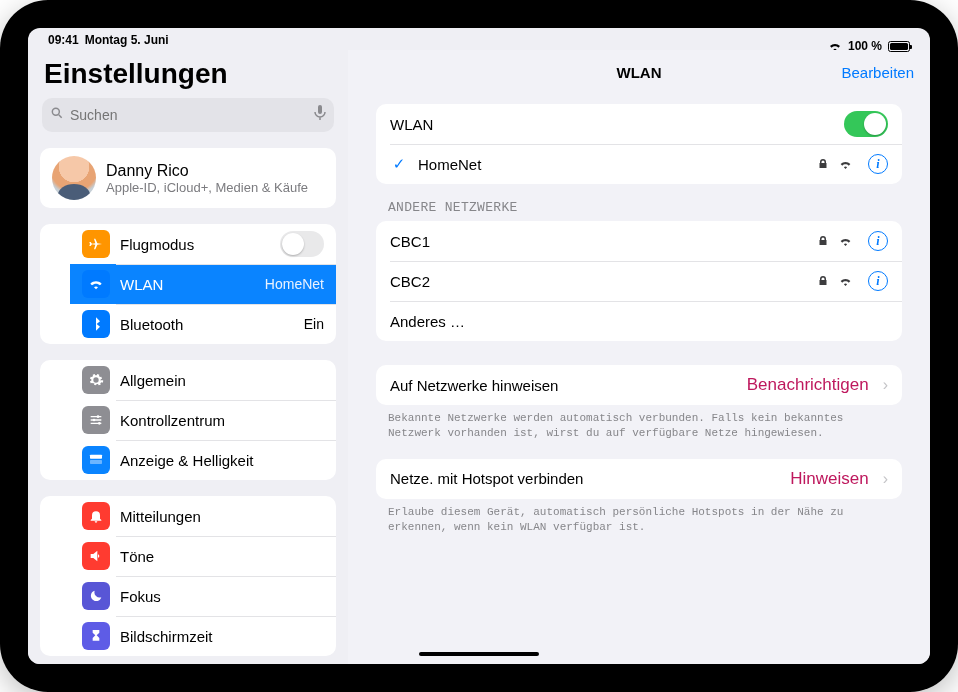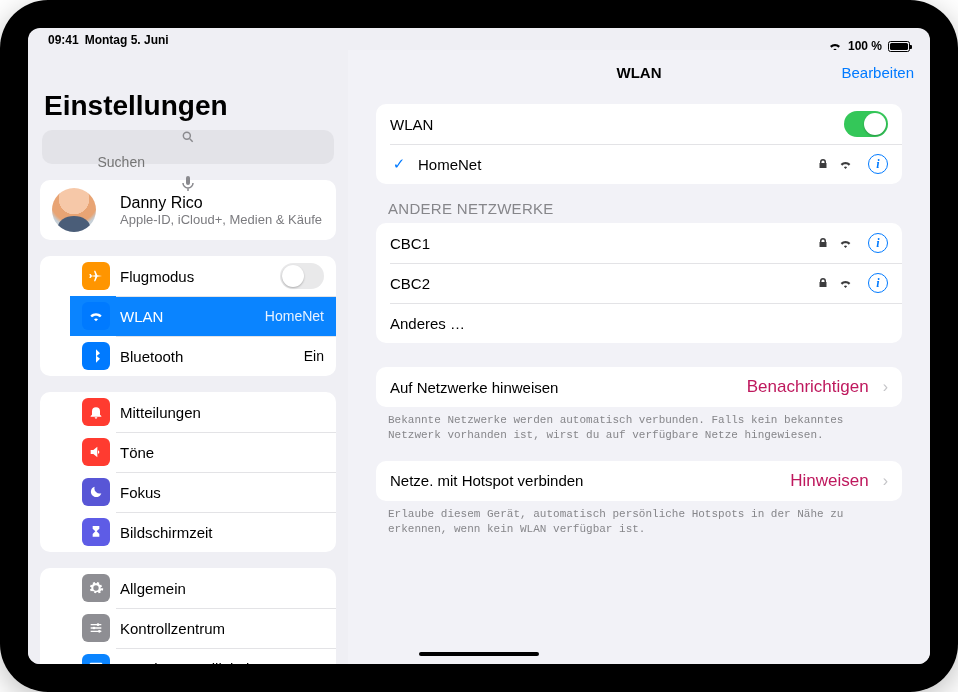--- a/index.html
+++ b/index.html
@@ -14,53 +14,53 @@
     .status-right { display:flex; gap:6px; align-items:center;margin-top:12px; }
     .wifi-icon-sm { width:14px; height:10px; }
     .battery { width:22px; height:11px; border:1px solid #000; border-radius:2.5px; position:relative; }
     .battery::after { content:""; position:absolute; right:-3px; top:3px; width:2px; height:4px; background:#000; border-radius:0 1px 1px 0;}
     .battery .fill { position:absolute; left:1px; top:1px; bottom:1px; right:1px; background:#000; border-radius:1.5px;}
 
     .content-area { flex:1; display:flex; overflow:hidden; }
 
     
     .sidebar { width: 320px; background:#efeff4; border-right: 0; padding: 8px 12px 0 12px; overflow-y:auto; }
-    .sidebar h1 { font-size: 28px; font-weight: 700; margin: 32px 4px 8px 4px; }
-    .search { background:#e3e3e8; border-radius:10px; height:34px; display:flex; align-items:center; padding:0 8px; color:#8a8a8e; gap:6px; margin:0 2px 16px 2px;flex-direction:column; }
+    .sidebar h1 { font-size: 28px; font-weight: 700; margin: 0 4px 8px 4px; }
+    .search { background:#e3e3e8; border-radius:10px; height:34px; display:flex; align-items:center; padding:0 8px; color:#8a8a8e; gap:6px; margin:0 2px 16px 2px; }
     .search input { flex:1; background:transparent; border:none; font-size:14px; outline:none; color:#000;}
     .search .mic, .search .mag { color:#8a8a8e; }
 
     .card { background:#fff; border-radius:10px; overflow:hidden; margin-bottom:16px;padding-left:30px; }
     .row { display:flex; align-items:center; min-height:40px; padding: 4px 12px; gap:10px; position:relative; color:#000; font-size:15px; }
     .row + .row::before { content:""; position:absolute; left:46px; right:0; top:0; height:1px; background:#e3e3e6; }
     .row .icon-box { width:28px; height:28px; border-radius:6px; display:flex; align-items:center; justify-content:center; flex-shrink:0;}
     .row .label { flex:1; }
     .row .trail { color:#000000; font-size:14px; }
     .row.selected { background:#0a84ff; color:#fff;}
     .row.selected .trail { color:#e8f2ff; }
 
-    .profile-row { display:flex; align-items:center; gap:24px; background:#fff; border-radius:10px; padding:8px 12px; margin-bottom:16px;}
+    .profile-row { display:flex; align-items:center; gap:10px; background:#fff; border-radius:10px; padding:8px 12px; margin-bottom:16px;}
     .avatar { width:44px; height:44px; border-radius:50%; background: radial-gradient(circle at 50% 25%, #f6c8a8 0 38%, #e8a474 39% 60%, #c6cfd6 70%); position:relative; overflow:hidden;}
     .avatar::after{content:""; position:absolute; bottom:-6px; left:6px; right:6px; height:22px; background:#4a5d78; border-radius:50% 50% 0 0;}
     .profile-name { font-size:16px; font-weight:500;}
     .profile-sub { font-size:13px; color:#7b7b7f;}
 
     .mini-toggle { width:44px; height:26px; border-radius:13px; background:#e9e9ea; position:relative; }
     .mini-toggle::after { content:""; position:absolute; width:22px; height:22px; background:#fff; border-radius:50%; top:2px; left:2px; box-shadow:0 1px 2px rgba(0,0,0,.25);}
     .mini-toggle.on { background:#34c759;}
     .mini-toggle.on::after{ left:auto; right:2px;}
 
     
     .detail { flex:1; background:#f2f2f7; display:flex; flex-direction:column; overflow:hidden;}
     .nav-bar { height:44px; display:flex; align-items:center; justify-content:center; position:relative; }
     .nav-title { font-size:15px; font-weight:600; }
     .nav-edit { position:absolute; right:16px; color:#007aff; font-size:15px; }
     .detail-scroll { padding: 10px 28px 0 28px; overflow-y:auto; flex:1;}
 
-    .section-header { font-size:15px; color:#86868a; letter-spacing:0.3px; text-transform:uppercase; margin: 16px 12px 6px 12px;}
+    .section-header { font-size:13px; color:#86868a; letter-spacing:0.3px; text-transform:uppercase; margin: 16px 12px 6px 12px; font-family: Liberation Mono, monospace;}
     .d-card { background:#fff; border-radius:10px; overflow:hidden; }
     .d-row { display:flex; align-items:center; min-height:40px; padding:4px 14px; gap:10px; position:relative; font-size:15px;}
     .d-row + .d-row::before { content:""; position:absolute; left:14px; right:0; top:0; height:1px; background:#e3e3e6;}
     .d-row .name { flex:1; }
     .d-row .val { color:#be185d; font-size:17px; }
     .chev { color:#c5c5c8; font-size:16px; margin-left:4px;}
     .check { color:#007aff; width:18px; display:flex; justify-content:center;}
     .foot-note { font-size:11px; color:#86868a; margin:6px 12px 18px 12px; line-height:1.35;font-family:Liberation Mono, monospace;}
 
     .lock-ico, .wifi-ico { width:13px; height:13px; display:inline-flex; align-items:center; justify-content:center; color:#3c3c3e;}
@@ -153,55 +153,20 @@
                   <path d="M12 2v20l6-6-5-4 5-4-6-6zm0 0L6 8m0 8l6-6"></path>
                 </svg>
               </span>
             <span class="label">Bluetooth</span>
             <span class="trail">Ein</span>
           </div>
         </div>
 
         <div class="card">
           <div class="row">
-            <span class="icon-box bg-red">
-                <svg viewBox="0 0 24 24">
-                  <path d="M12 22a2 2 0 002-2h-4a2 2 0 002 2zm6-6V11a6 6 0 10-12 0v5l-2 2v1h16v-1l-2-2z"></path>
-                </svg>
-              </span>
-            <span class="label">Mitteilungen</span>
-          </div>
-          <div class="row">
-            <span class="icon-box bg-red">
-                <svg viewBox="0 0 24 24">
-                  <path d="M4 9v6h4l6 5V4l-6 5H4zm13 3a3 3 0 00-2-2.8v5.6A3 3 0 0017 12z"></path>
-                </svg>
-              </span>
-            <span class="label">Töne</span>
-          </div>
-          <div class="row">
-            <span class="icon-box bg-purple">
-                <svg viewBox="0 0 24 24">
-                  <path d="M20 14A8 8 0 0110 4a8 8 0 1010 10z"></path>
-                </svg>
-              </span>
-            <span class="label">Fokus</span>
-          </div>
-          <div class="row">
-            <span class="icon-box bg-indigo">
-                <svg viewBox="0 0 24 24">
-                  <path d="M7 3h10v4l-4 4 4 4v4H7v-4l4-4-4-4V3z"></path>
-                </svg>
-              </span>
-            <span class="label">Bildschirmzeit</span>
-          </div>
-        </div>
-
-        <div class="card">
-          <div class="row">
             <span class="icon-box bg-grey">
                 <svg viewBox="0 0 24 24">
                   <path d="M12 8a4 4 0 100 8 4 4 0 000-8zm9 4l2 1-1 3-2-.5a8 8 0 01-1.5 1.5l.5 2-3 1-1-2h-2l-1 2-3-1 .5-2A8 8 0 016 16.5L4 17l-1-3 2-1v-2L3 10l1-3 2 .5A8 8 0 017.5 6L7 4l3-1 1 2h2l1-2 3 1-.5 2A8 8 0 0118 7.5l2-.5 1 3-2 1v2z"></path>
                 </svg>
               </span>
             <span class="label">Allgemein</span>
           </div>
           <div class="row">
             <span class="icon-box bg-grey">
                 <svg viewBox="0 0 24 24">
@@ -214,20 +179,55 @@
             <span class="label">Kontrollzentrum</span>
           </div>
           <div class="row">
             <span class="icon-box bg-bluedk">
                 <svg viewBox="0 0 24 24">
                   <rect x="3" y="4" width="18" height="6" rx="1"></rect>
                   <rect x="3" y="12" width="18" height="6" rx="1" fill-opacity=".4"></rect>
                 </svg>
               </span>
             <span class="label">Anzeige &amp; Helligkeit</span>
+          </div>
+        </div>
+
+        <div class="card">
+          <div class="row">
+            <span class="icon-box bg-red">
+                <svg viewBox="0 0 24 24">
+                  <path d="M12 22a2 2 0 002-2h-4a2 2 0 002 2zm6-6V11a6 6 0 10-12 0v5l-2 2v1h16v-1l-2-2z"></path>
+                </svg>
+              </span>
+            <span class="label">Mitteilungen</span>
+          </div>
+          <div class="row">
+            <span class="icon-box bg-red">
+                <svg viewBox="0 0 24 24">
+                  <path d="M4 9v6h4l6 5V4l-6 5H4zm13 3a3 3 0 00-2-2.8v5.6A3 3 0 0017 12z"></path>
+                </svg>
+              </span>
+            <span class="label">Töne</span>
+          </div>
+          <div class="row">
+            <span class="icon-box bg-purple">
+                <svg viewBox="0 0 24 24">
+                  <path d="M20 14A8 8 0 0110 4a8 8 0 1010 10z"></path>
+                </svg>
+              </span>
+            <span class="label">Fokus</span>
+          </div>
+          <div class="row">
+            <span class="icon-box bg-indigo">
+                <svg viewBox="0 0 24 24">
+                  <path d="M7 3h10v4l-4 4 4 4v4H7v-4l4-4-4-4V3z"></path>
+                </svg>
+              </span>
+            <span class="label">Bildschirmzeit</span>
           </div>
         </div>
 
       </div>
 
       <div class="detail">
         <div class="nav-bar">
           <span class="nav-title">WLAN</span>
           <span class="nav-edit">Bearbeiten</span>
         </div>

